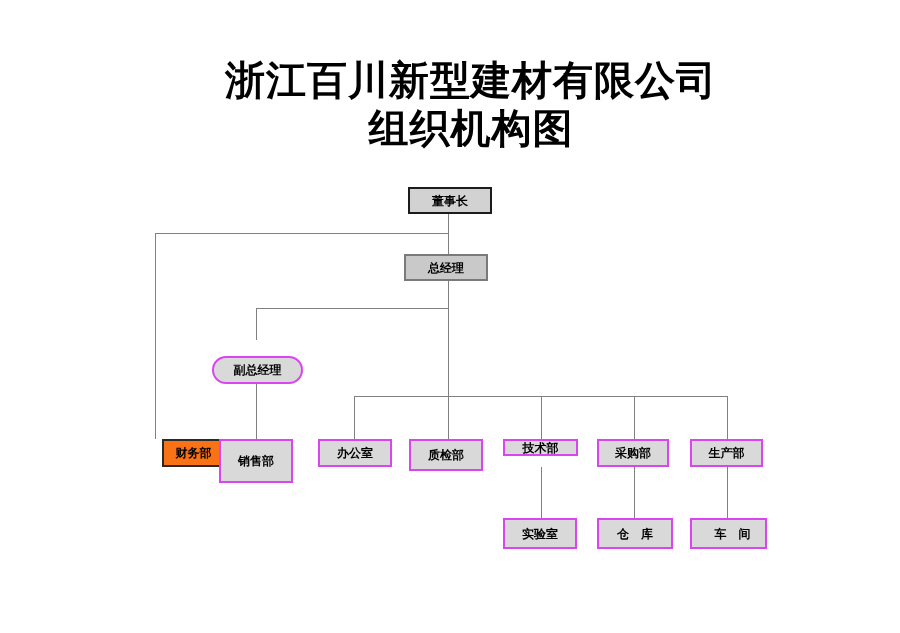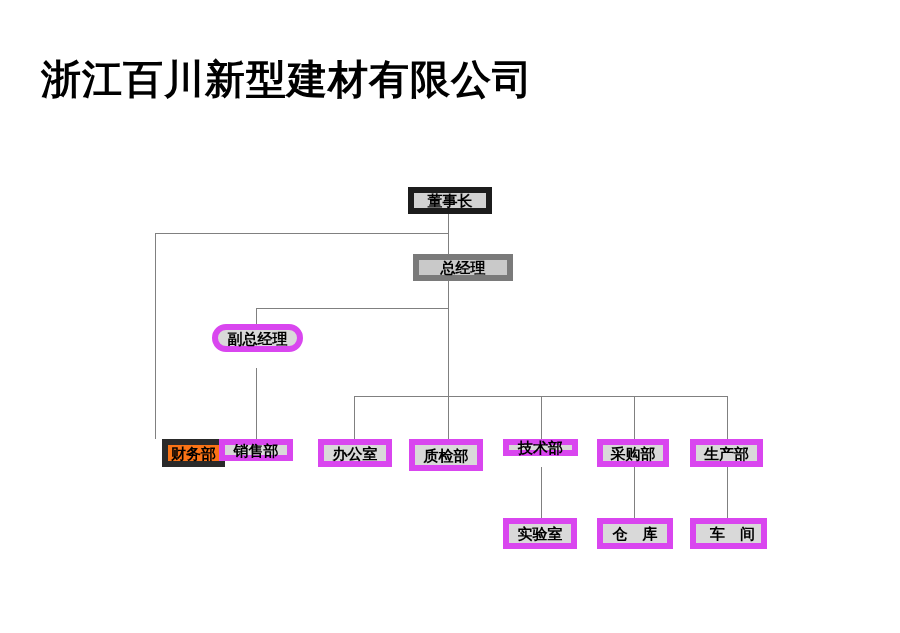--- a/index.html
+++ b/index.html
@@ -13,36 +13,37 @@
     height: 633px;
     background: #ffffff;
     overflow: hidden;
     font-family: "Liberation Sans", sans-serif;
   }
   .title {
     position: absolute;
     left: 41px;
     top: 56px;
     width: 860px;
-    font-family: Liberation Serif, serif;
+    text-align: center;
+    font-family: Liberation Sans, sans-serif;
     font-weight: bold;
     color: #000000;
     font-size: 40px;
     line-height: 48px;
     letter-spacing: 1px;
     white-space: nowrap;
   }
   .node {
     position: absolute;
     box-sizing: border-box;
     background: #d9d9d9;
-    border: 6px solid #d946ef;
+    border: 2px solid #d946ef;
     color: #000000;
     font-weight: bold;
-    font-size: 15px;
+    font-size: 12px;
     line-height: 1;
     display: flex;
     align-items: center;
     justify-content: center;
     white-space: nowrap;
     z-index: 2;
   }
   .node.fill-top    { background: #d2d2d2; border-color: #1c1c1c; }
   .node.fill-medium { background: #c9c9c9; border-color: #7a7a7a; }
   .node.fill-dark   { background: #f97316; border-color: #2a2a2a; margin-left: 40px; }
@@ -54,44 +55,45 @@
   .vline { width: 1px; }
   .hline { height: 1px; }
 </style>
 </head>
 <body>
 
 <div id="page">
 
   <div class="title">
     <div>浙江百川新型建材有限公司</div>
+    <div>组织机构图</div>
   </div>
 
   <div class="vline" style="left:448px; top:214px; height:19px;"></div>
   <div class="hline" style="left:155px; top:233px; width:294px;"></div>
   <div class="vline" style="left:155px; top:233px; height:206px;"></div>
   <div class="vline" style="left:448px; top:233px; height:21px;"></div>
   <div class="vline" style="left:448px; top:281px; height:158px;"></div>
   <div class="hline" style="left:256px; top:308px; width:193px;"></div>
   <div class="vline" style="left:256px; top:308px; height:32px;"></div>
   <div class="vline" style="left:256px; top:368px; height:71px;"></div>
   <div class="hline" style="left:354px; top:396px; width:373px;"></div>
   <div class="vline" style="left:354px; top:396px; height:43px;"></div>
   <div class="vline" style="left:541px; top:396px; height:43px;"></div>
   <div class="vline" style="left:634px; top:396px; height:43px;"></div>
   <div class="vline" style="left:727px; top:396px; height:43px;"></div>
   <div class="vline" style="left:541px; top:467px; height:51px;"></div>
   <div class="vline" style="left:634px; top:467px; height:51px;"></div>
   <div class="vline" style="left:727px; top:467px; height:51px;"></div>
 
   <div class="node fill-top" style="left:408px; top:187px; width:84px; height:27px;">董事长</div>
-  <div class="node fill-medium" style="left:413px; top:254px; width:100px; height:27px;">总经理</div>
-  <div class="node" style="left:212px; top:324px; width:91px; height:28px;border-radius:14px;">副总经理</div>
+  <div class="node fill-medium" style="left:404px; top:254px; width:84px; height:27px;">总经理</div>
+  <div class="node" style="left:212px; top:356px; width:91px; height:28px;border-radius:14px;">副总经理</div>
   <div class="node fill-dark" style="left:122px; top:439px; width:63px; height:28px;">财务部</div>
-  <div class="node" style="left:219px; top:439px; width:74px; height:22px;">销售部</div>
+  <div class="node" style="left:219px; top:439px; width:74px; height:44px;">销售部</div>
   <div class="node" style="left:318px; top:439px; width:74px; height:28px;">办公室</div>
   <div class="node" style="left:409px; top:439px; width:74px; height:32px;">质检部</div>
   <div class="node" style="left:503px; top:439px; width:75px; height:17px;">技术部</div>
   <div class="node" style="left:597px; top:439px; width:72px; height:28px;">采购部</div>
   <div class="node" style="left:690px; top:439px; width:73px; height:28px;">生产部</div>
   <div class="node" style="left:503px; top:518px; width:74px; height:31px;">实验室</div>
   <div class="node" style="left:597px; top:518px; width:76px; height:31px;">仓　库</div>
   <div class="node" style="left:690px; top:518px; width:77px; height:31px;padding-left:8px;">车　间</div>
 
 </div>

